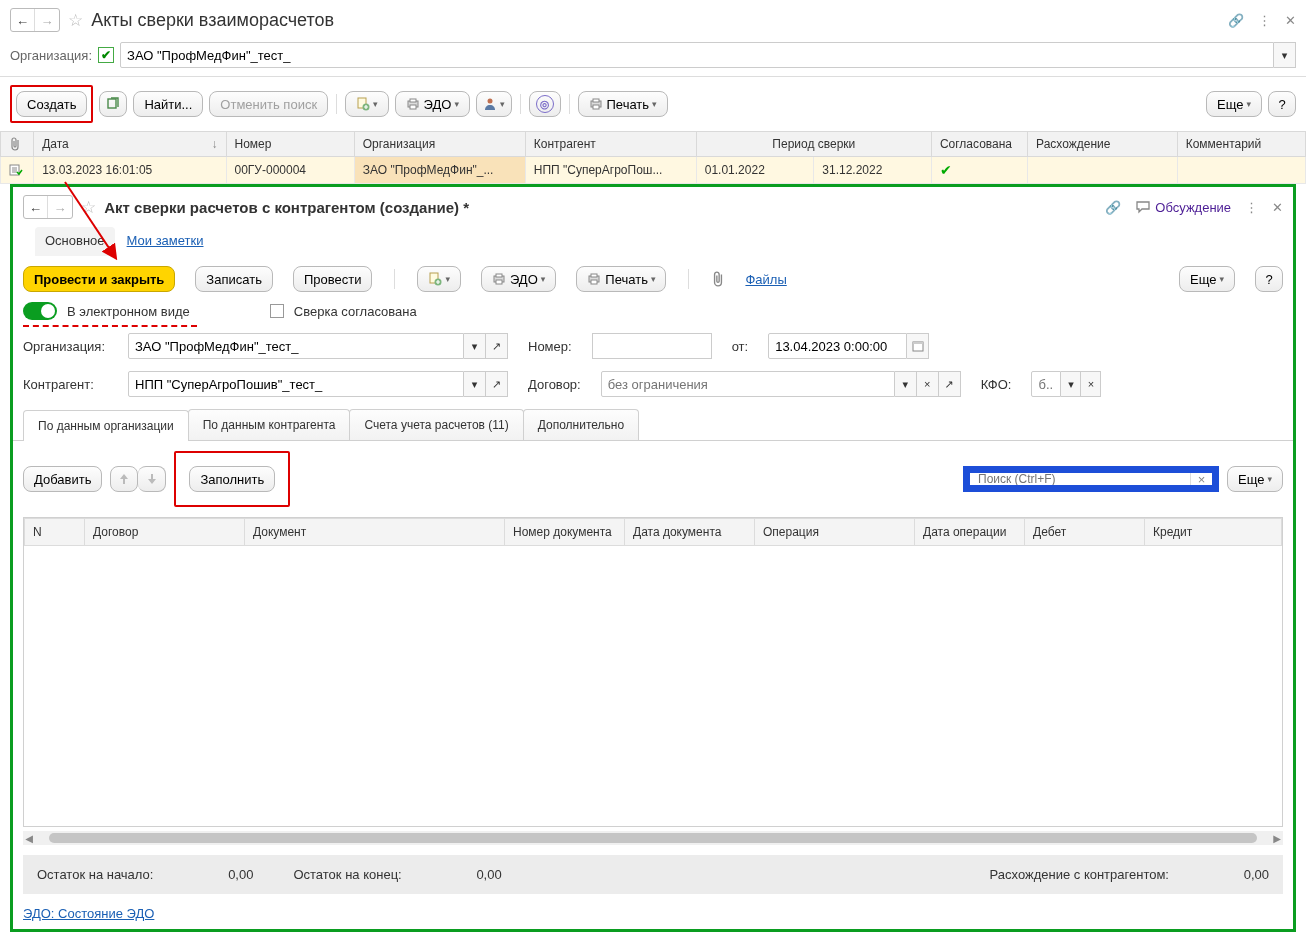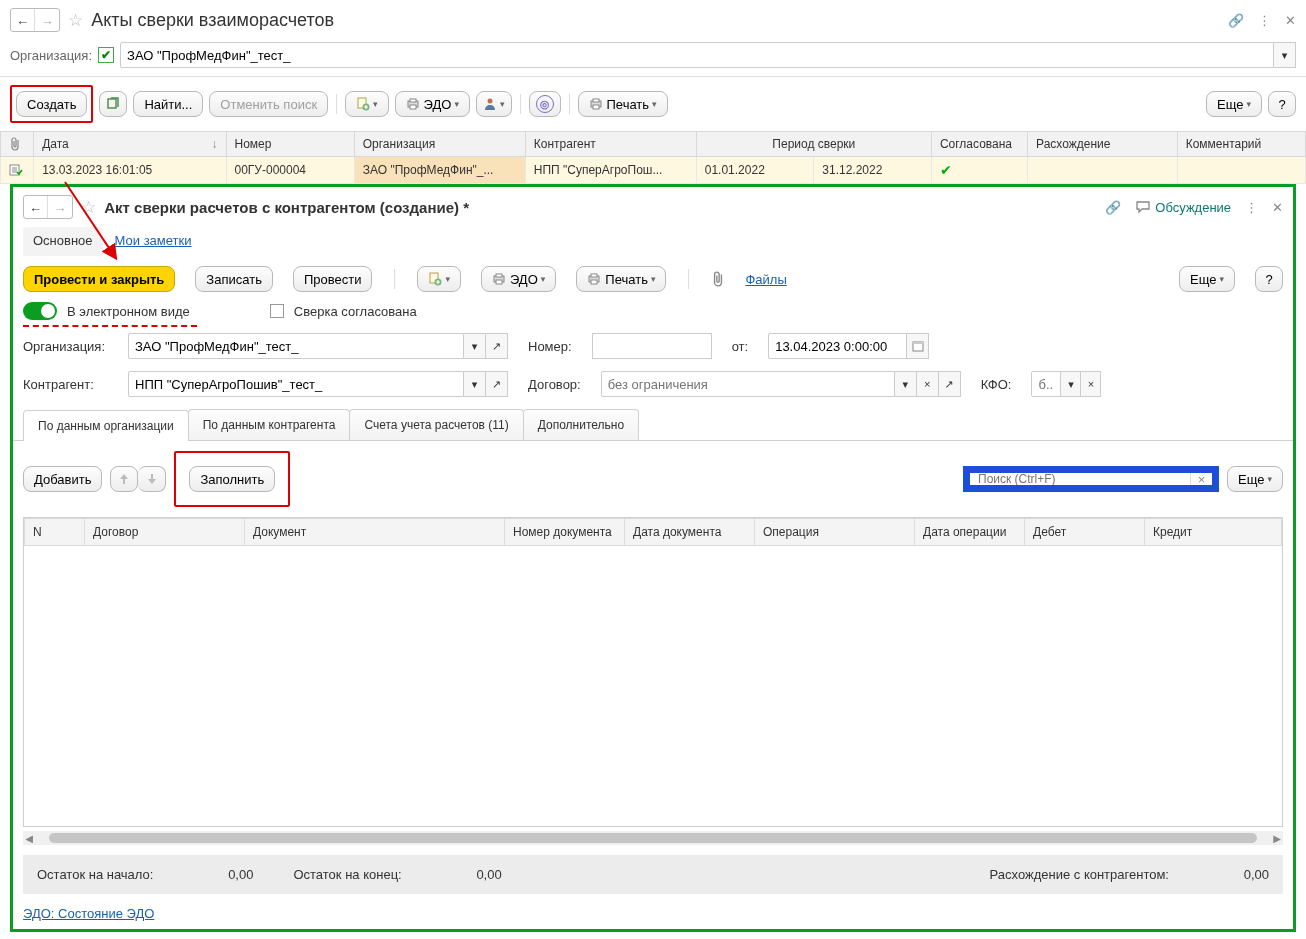--- a/index.html
+++ b/index.html
@@ -41,21 +41,21 @@
 .attach-col { width: 26px; text-align: center; }
 .sort-ind { color: #888; float: right; }
 
 
 .annot-arrow { position: absolute; left: 60px; top: 100px; pointer-events: none; z-index: 50; }
 
 
 .modal-wrap { margin: 0 10px 10px 10px; border: 3px solid #0a9d20; position: relative; background: #fff; padding-bottom: 6px; }
 .modal-titlebar { display: flex; align-items: center; gap: 8px; padding: 8px 10px; }
 .modal-titlebar h3 { font-size: 15px; font-weight: bold; }
-.modal-tabs { display: flex; gap: 2px; padding: 0 10px; }
+.modal-tabs { display: flex; gap: 2px; padding: 0 10px; margin-left: 12px; }
 .modal-tabs .tab { padding: 6px 10px; border-bottom: 2px solid transparent; cursor: pointer; }
 .modal-tabs .tab.active { background: #f3f3f3; border-radius: 4px 4px 0 0; }
 .modal-tabs .tab a { color: #1a5fb4; }
 .modal-toolbar { display: flex; align-items: center; gap: 20px; padding: 10px; }
 
 .toggle { width: 34px; height: 18px; background: #0a9d20; border-radius: 9px; position: relative; }
 .toggle .knob { width: 14px; height: 14px; background: #fff; border-radius: 50%; position: absolute; right: 2px; top: 2px; }
 .dashed-under { border-bottom: 2px dashed #d00; width: 174px; height: 1px; margin-top: 1px; margin-left: 10px; }
 .switch-row { display: flex; align-items: center; gap: 10px; padding: 0 10px 4px 10px; }
 .checkbox-empty { width: 14px; height: 14px; border: 1px solid #999; background: #fff; }
@@ -237,21 +237,21 @@
       <span>→</span>
     </div>
     <span class="star-icon">☆</span>
     <h3>Акт сверки расчетов с контрагентом (создание) *</h3>
     <div class="right-icons">
       <span>🔗</span>
       <span style="display:flex;align-items:center;gap:4px">
         <svg width="16" height="14" viewBox="0 0 16 14">
             <path d="M2 2h12v7H7l-3 3V9H2z" fill="none" stroke="#888" stroke-width="1.3"></path>
           </svg>
-        <span style="color:#0f766e">Обсуждение</span>
+        <span style="color:#4c1d95">Обсуждение</span>
       </span>
       <span>⋮</span>
       <span>✕</span>
     </div>
   </div>
 
   <div class="modal-tabs">
     <div class="tab active">Основное</div>
     <div class="tab"><a>Мои заметки</a></div>
   </div>

